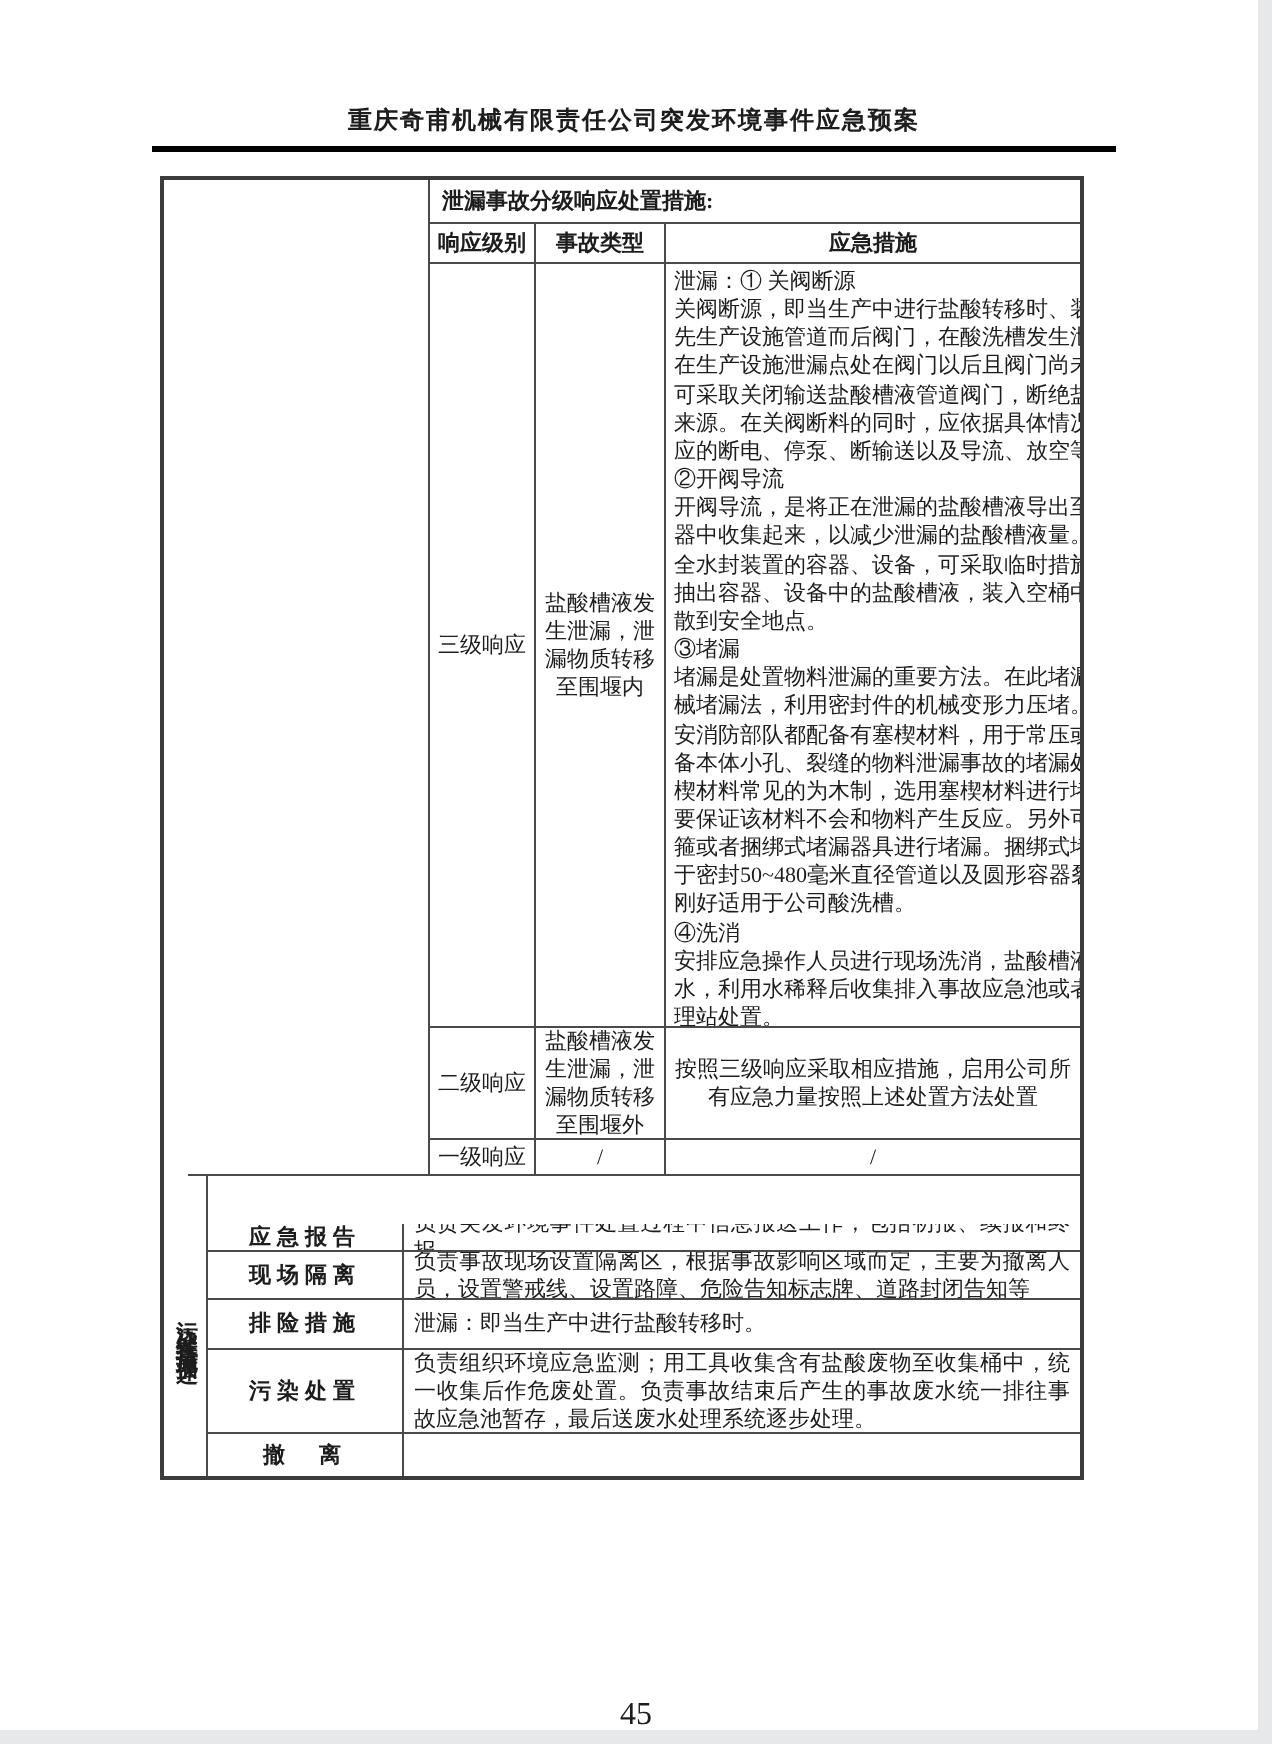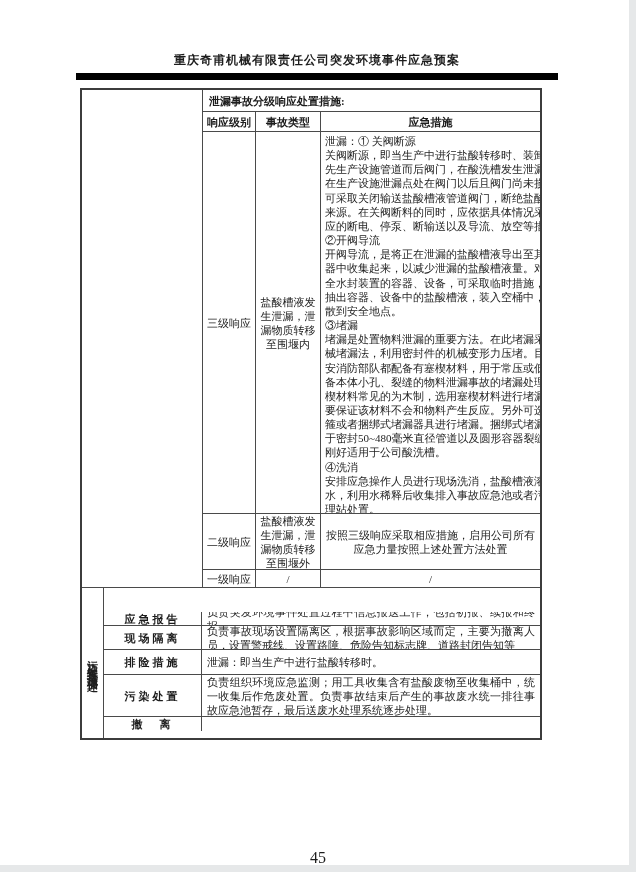--- a/index.html
+++ b/index.html
@@ -3,24 +3,24 @@
 <meta charset="utf-8">
 <style>
   html,body{margin:0;padding:0;}
   body{background:#ffffff;}
   .page{position:relative;width:636px;height:872px;background:#ffffff;overflow:hidden;
         font-family:"Liberation Serif","DejaVu Serif",serif;color:#1d1d1d;}
   .edge-right{position:absolute;right:0;top:0;width:7px;height:872px;background:#e6e8e9;}
   .edge-bottom{position:absolute;left:0;bottom:0;width:636px;height:7px;background:#e6e8e9;}
   .doc-header{position:absolute;left:76px;top:52px;width:482px;text-align:center;
         font-size:12px;font-weight:bold;letter-spacing:1px;
-        border-bottom:7px solid #000000;padding-bottom:4px;box-sizing:border-box;}
+        border-bottom:3px solid #000000;padding-bottom:4px;box-sizing:border-box;}
   .main-table{position:absolute;left:80px;top:88px;width:462px;border:2px solid #3c3c3c;
         box-sizing:border-box;font-size:11px;line-height:14px;}
-  .top-section{display:flex;border-bottom:1px solid #4a4a4a;}
+  .top-section{display:flex;border-bottom:1px solid #4a4a4a;margin-left:12px;}
   .left-cell{width:120px;border-right:1px solid #4a4a4a;}
   .nested{flex:1;display:flex;flex-direction:column;min-width:0;}
   .title-row{height:22px;box-sizing:border-box;border-bottom:1px solid #4a4a4a;
         font-weight:bold;padding:4px 0 0 6px;}
   .head-row{height:20px;box-sizing:border-box;border-bottom:1px solid #4a4a4a;
         display:flex;font-weight:bold;}
   .cell-level{width:53px;box-sizing:border-box;border-right:1px solid #4a4a4a;
         display:flex;align-items:center;justify-content:center;flex-shrink:0;}
   .cell-type{width:65px;box-sizing:border-box;border-right:1px solid #4a4a4a;
         display:flex;align-items:center;justify-content:center;flex-shrink:0;
@@ -33,21 +33,21 @@
   .measures-pre{display:block;white-space:pre;overflow:hidden;line-height:14.15px;
         padding:2px 0 0 4px;box-sizing:border-box;width:100%;height:100%;}
   .measures-center{text-align:center;padding:0 2px;}
   .bottom-section{display:flex;height:150px;}
   .v-label-cell{width:22px;box-sizing:border-box;border-right:1px solid #4a4a4a;
         display:flex;align-items:center;justify-content:center;flex-shrink:0;}
   .v-label-text{writing-mode:vertical-rl;text-orientation:upright;letter-spacing:3px;
         font-weight:bold;}
   .d-rows{flex:1;display:flex;flex-direction:column;min-width:0;margin-top:24px;}
   .d-row{display:flex;border-bottom:1px solid #4a4a4a;box-sizing:border-box;min-height:0;}
-  .d-row:last-child{border-bottom:none;flex-direction:column;}
+  .d-row:last-child{border-bottom:none;}
   .d-label{width:98px;box-sizing:border-box;border-right:1px solid #4a4a4a;flex-shrink:0;
         display:flex;align-items:center;justify-content:center;font-weight:bold;letter-spacing:3px;}
   .d-content{flex:1;min-width:0;padding:0 5px;display:flex;align-items:center;overflow:hidden;}
   .d-content span{display:block;width:100%;text-align:justify;}
   .h17{height:17px;} .h28{height:28px;} .h30{height:30px;} .h50{height:50px;} .h25{height:25px;}
   .page-num{position:absolute;left:0;top:849px;width:636px;text-align:center;font-size:16px;}
 </style>
 </head>
 <body>
 

